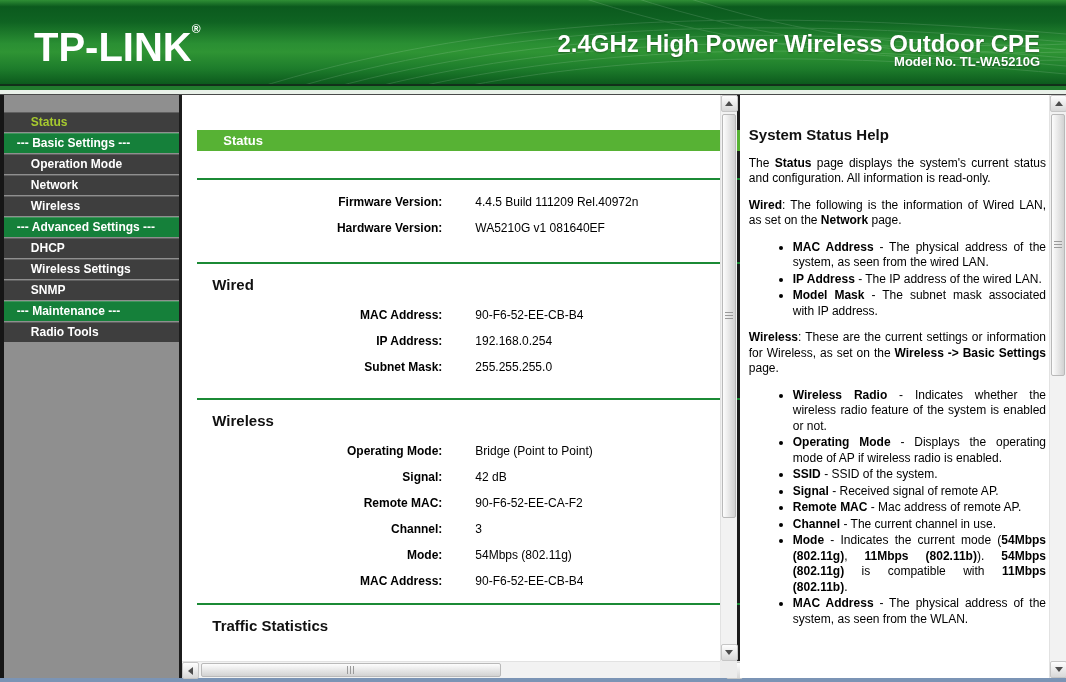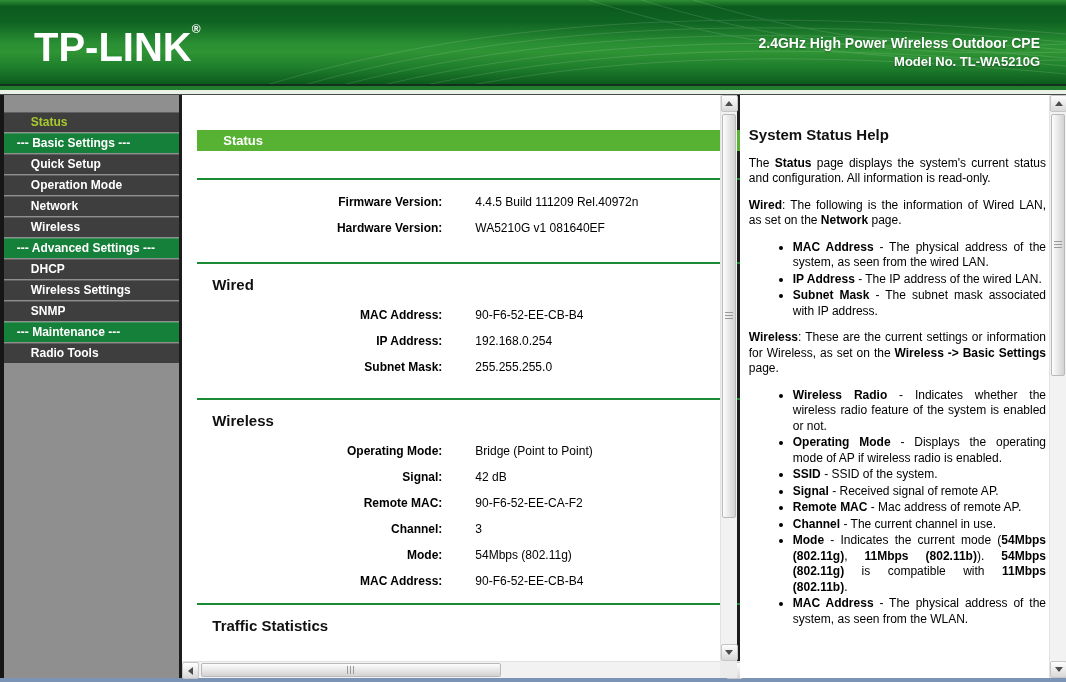--- a/index.html
+++ b/index.html
@@ -13,21 +13,21 @@
     position:relative; height:84px; overflow:hidden;
     background: linear-gradient(180deg,
       #2f8f35 0%, #0b5a1e 8%, #0f6322 26%, #2a8f33 52%,
       #2f9434 62%, #1d7c2b 82%, #0c5a1d 100%);
   }
   .swoosh { position:absolute; left:0; top:0; width:1066px; height:84px; }
   .logo { position:absolute; left:34px; top:22px; color:#fff; font-weight:bold;
           font-size:40px; letter-spacing:0px; }
   .logo sup { font-size:12px; vertical-align:28px; font-weight:bold; }
   .header-right { position:absolute; right:26px; top:33px; text-align:right; color:#fff; }
-  .header-right .product { font-size:14px; font-weight:bold; line-height:21px;
+  .header-right .product { font-size:24px; font-weight:bold; line-height:21px;
      text-shadow:0 1px 2px rgba(0,0,0,.35); }
   .header-right .model { font-size:13px; font-weight:bold; line-height:15px;
      text-shadow:0 1px 2px rgba(0,0,0,.35); }
   .strip1 { height:2px; background:#12301a; }
   .strip2 { height:4px; background:#217c2e; }
   .strip3 { height:4px; background:#e9f1e9; }
   .strip4 { height:1px; background:#4a4a4a; }
 
   
   .content { display:flex; height:583px; }
@@ -141,21 +141,20 @@
   <div class="strip2"></div>
   <div class="strip3"></div>
   <div class="strip4"></div>
 
   <div class="content">
     <div class="left-border"></div>
 
     <div class="sidebar">
       <div class="menu-entry item active"><span>Status</span></div>
       <div class="menu-entry section"><span>--- Basic Settings ---</span></div>
-      <div class="menu-entry item"><span>Quick Setup</span></div>
       <div class="menu-entry item"><span>Operation Mode</span></div>
       <div class="menu-entry item"><span>Network</span></div>
       <div class="menu-entry item"><span>Wireless</span></div>
       <div class="menu-entry section"><span>--- Advanced Settings ---</span></div>
       <div class="menu-entry item"><span>DHCP</span></div>
       <div class="menu-entry item"><span>Wireless Settings</span></div>
       <div class="menu-entry item"><span>SNMP</span></div>
       <div class="menu-entry section"><span>--- Maintenance ---</span></div>
       <div class="menu-entry item"><span>Radio Tools</span></div>
     </div>
@@ -257,21 +256,21 @@
     <div class="divider"></div>
 
     <div class="help-panel">
       <div class="help-content">
         <h2>System Status Help</h2>
         <p><span>The </span><b>Status</b><span> page displays the system's current status and configuration. All information is read-only.</span></p>
         <p><b>Wired</b><span>: The following is the information of Wired LAN, as set on the </span><b>Network</b><span> page.</span></p>
         <ul>
           <li><b>MAC Address</b><span> - The physical address of the system, as seen from the wired LAN.</span></li>
           <li><b>IP Address</b><span> - The IP address of the wired LAN.</span></li>
-          <li><b>Subnet Mask</b><span> - The subnet mask associated with IP address.</span></li>
+          <li><b>Model Mask</b><span> - The subnet mask associated with IP address.</span></li>
         </ul>
         <p><b>Wireless</b><span>: These are the current settings or information for Wireless, as set on the </span><b>Wireless -&gt; Basic Settings</b><span> page.</span></p>
         <ul>
           <li><b>Wireless Radio</b><span> - Indicates whether the wireless radio feature of the system is enabled or not.</span></li>
           <li><b>Operating Mode</b><span> - Displays the operating mode of AP if wireless radio is enabled.</span></li>
           <li><b>SSID</b><span> - SSID of the system.</span></li>
           <li><b>Signal</b><span> - Received signal of remote AP.</span></li>
           <li><b>Remote MAC</b><span> - Mac address of remote AP.</span></li>
           <li><b>Channel</b><span> - The current channel in use.</span></li>
           <li><b>Mode</b><span> - Indicates the current mode (</span><b>54Mbps (802.11g)</b><span>, </span><b>11Mbps (802.11b)</b><span>). </span><b>54Mbps (802.11g)</b><span> is compatible with </span><b>11Mbps (802.11b)</b><span>.</span></li>

